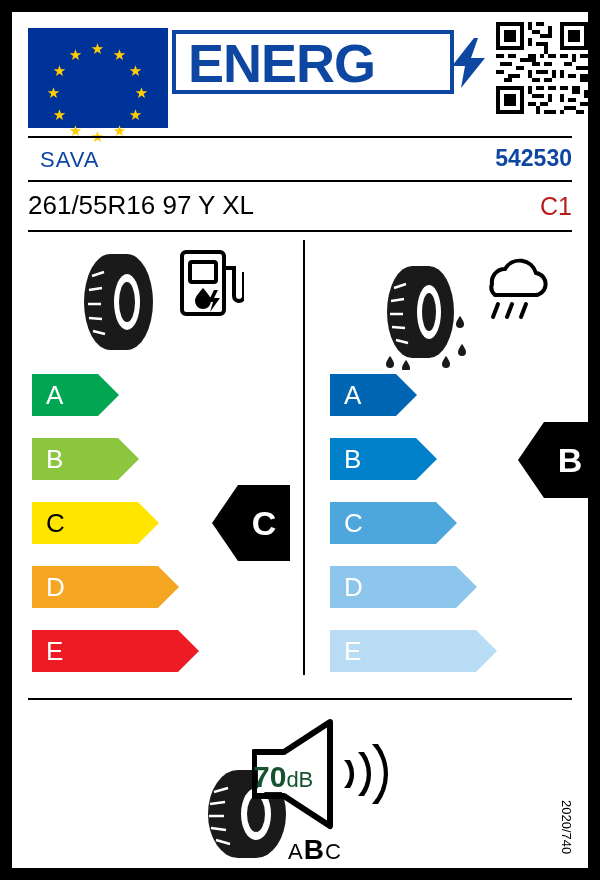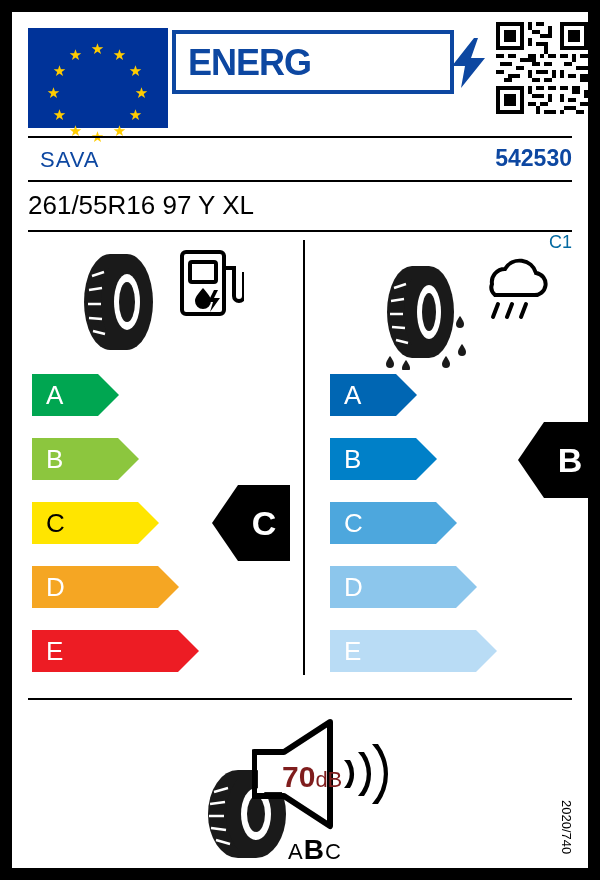--- a/index.html
+++ b/index.html
@@ -54,21 +54,21 @@
     top: 18px;
     width: 282px;
     height: 64px;
     border: 4px solid #0d47a1;
     box-sizing: border-box;
   }
   .energ-text {
     position: absolute;
     left: 176px;
     top: 26px;
-    font-size: 36px;
+    font-size: 54px;
     font-weight: bold;
     letter-spacing: -1px;
     color: #0d47a1;
     line-height: 50px;
   }
   .bolt {
     position: absolute;
     left: 440px;
     top: 26px;
     width: 34px;
@@ -108,23 +108,22 @@
     position: absolute;
     left: 16px;
     top: 178px;
     font-size: 26px;
     color: #000;
   }
   .class-code {
     position: absolute;
     right: 16px;
     top: 180px;
-    font-size: 18px;
-    color: #0369a1;
-    margin-top: 40px;
+    font-size: 25px;
+    color: #b91c1c;
   }
 
   
   .divider-v {
     position: absolute;
     left: 291px;
     top: 228px;
     width: 2px;
     height: 435px;
     background: #000;
@@ -206,26 +205,25 @@
   .noise-rule {
     position: absolute;
     left: 16px;
     top: 686px;
     width: 544px;
     height: 2px;
     background: #000;
   }
   .noise-db {
     position: absolute;
-    left: 258px;
+    left: 241px;
     top: 748px;
     font-size: 30px;
     font-weight: bold;
-    color: #7f1d1d;
-    padding-left: 12px;
+    color: #14532d;
   }
   .noise-db .unit {
     font-size: 22px;
     font-weight: normal;
   }
   .noise-class {
     position: absolute;
     left: 276px;
     top: 822px;
     font-size: 22px;

